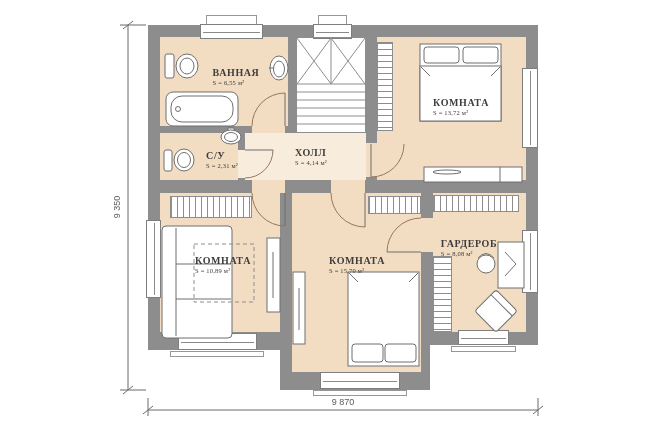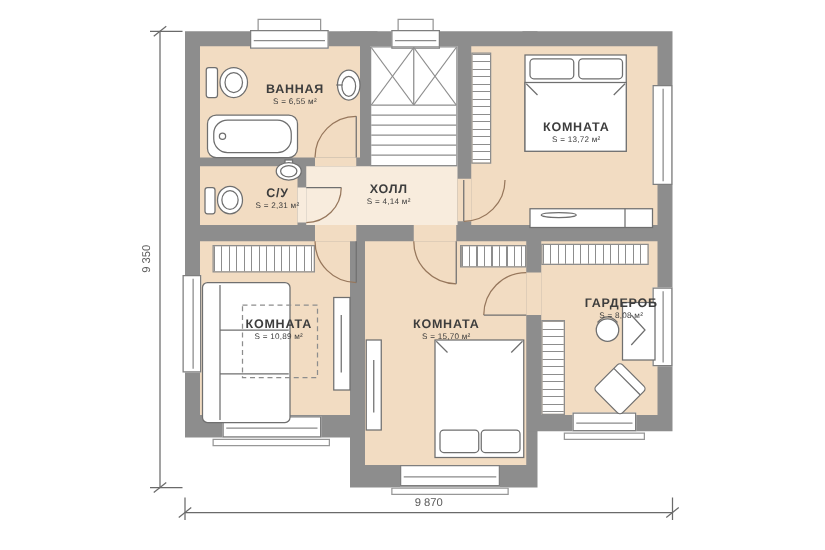--- a/index.html
+++ b/index.html
@@ -13,22 +13,22 @@
   .floor{position:absolute;}
   .gap{position:absolute;}
   .win{position:absolute;background:#fff;border:1px solid #7e7e7e;box-sizing:border-box;}
   .win-h::after{content:"";position:absolute;left:2px;right:2px;top:50%;height:1px;background:#8a8a8a;}
   .win-v::after{content:"";position:absolute;top:2px;bottom:2px;left:50%;width:1px;background:#8a8a8a;}
   .ledge{position:absolute;background:#fff;border:1px solid #979797;box-sizing:border-box;}
   .hatch-v{position:absolute;border:1px solid var(--wall);box-sizing:border-box;
     background:repeating-linear-gradient(90deg,var(--wall) 0 1px,#fff 1px 6px);}
   .hatch-h{position:absolute;border:1px solid var(--wall);box-sizing:border-box;
     background:repeating-linear-gradient(180deg,var(--wall) 0 1px,#fff 1px 6px);}
-  .room-label{position:absolute;transform:translate(-50%,-50%);text-align:center;color:var(--text);
-    white-space:nowrap;z-index:6;}
+  .room-label{position:absolute;transform:translate(-50%,-50%);color:var(--text);
+    white-space:nowrap;z-index:6;font-family:Liberation Serif, serif;}
   .rname{font-size:10px;letter-spacing:.6px;font-weight:700;}
   .rarea{font-size:6.5px;margin-top:1px;letter-spacing:.2px;}
   .dim{position:absolute;color:var(--dim);font-size:9px;white-space:nowrap;z-index:6;}
   svg.overlay{position:absolute;left:0;top:0;z-index:5;}
 </style>
 </head>
 <body>
 
 <div class="canvas">
 
@@ -223,21 +223,21 @@
     <div class="rarea">S = 13,72 м²</div>
   </div>
   <div class="room-label" style="left:223px;top:264px;">
     <div class="rname">КОМНАТА</div>
     <div class="rarea">S = 10,89 м²</div>
   </div>
   <div class="room-label" style="left:357px;top:264px;">
     <div class="rname">КОМНАТА</div>
     <div class="rarea">S = 15,70 м²</div>
   </div>
-  <div class="room-label" style="left:469px;top:247px;margin-left:28px;">
+  <div class="room-label" style="left:469px;top:247px;">
     <div class="rname">ГАРДЕРОБ</div>
     <div class="rarea">S = 8,08 м²</div>
   </div>
 
   <div class="dim" style="left:117px;top:207px;transform:translate(-50%,-50%) rotate(-90deg);">9 350</div>
   <div class="dim" style="left:343px;top:402px;transform:translate(-50%,-50%);">9 870</div>
 
 </div>
 
 </body></html>

